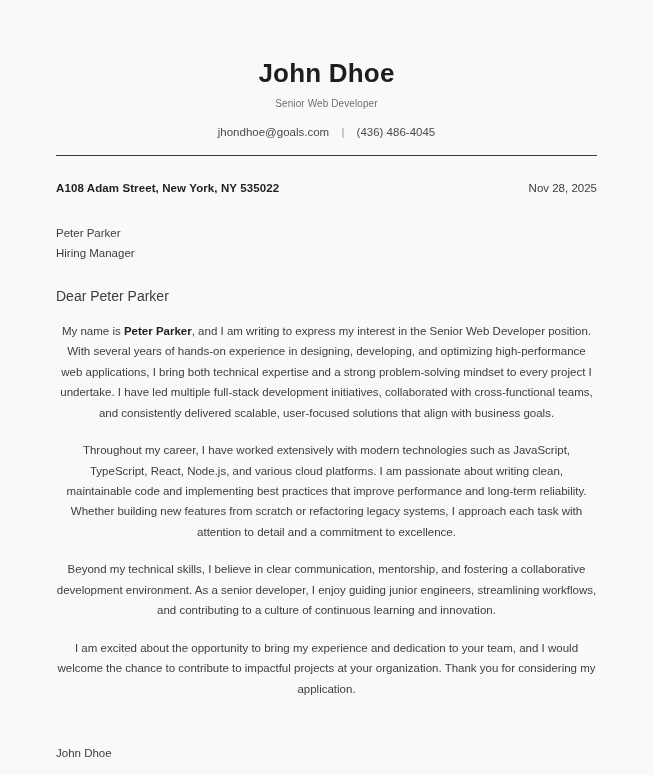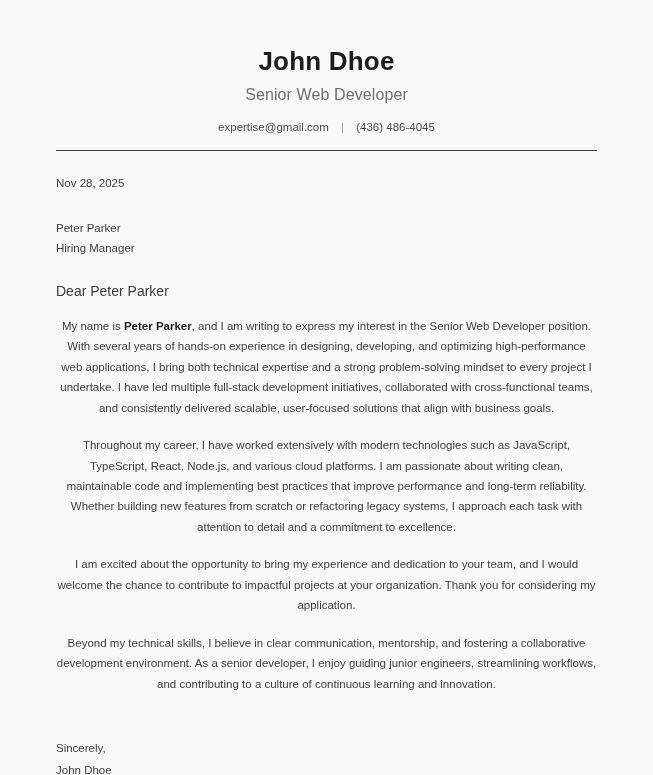--- a/index.html
+++ b/index.html
@@ -12,38 +12,38 @@
     height: 775px;
     background: #f2f1ef;
     font-family: "Liberation Sans", sans-serif;
     color: #2b2b2b;
     overflow: hidden;
   }
   .page {
     width: 653px;
     height: 775px;
     background: #faf9f7;
-    padding: 4px 56px;
+    padding: 16px 56px;
     position: relative;
   }
   
   .header {
     padding-top: 42px;
     text-align: center;
   }
   .name {
     font-size: 26px;
     font-weight: bold;
     letter-spacing: 0.2px;
     color: #1d1d1d;
     line-height: 1.2;
   }
   .title {
     margin-top: 9px;
-    font-size: 16px;
+    font-size: 10px;
     color: #6f6f6f;
     letter-spacing: 0.1px;
   }
   .contact {
     margin-top: 17px;
     font-size: 11.5px;
     color: #4a4a4a;
   }
   .contact .sep {
     display: inline-block;
@@ -102,43 +102,43 @@
 </style>
 </head>
 <body>
 
 <div class="page">
 
   <div class="header">
     <div class="name">John Dhoe</div>
     <div class="title">Senior Web Developer</div>
     <div class="contact">
-      <span>expertise@gmail.com</span>
+      <span>jhondhoe@goals.com</span>
       <span class="sep">|</span>
       <span>(436) 486-4045</span>
     </div>
     <div class="rule"></div>
   </div>
 
   <div class="addr-row">
+    <div class="addr">A108 Adam Street, New York, NY 535022</div>
     <div class="date">Nov 28, 2025</div>
   </div>
 
   <div class="recipient">
     <div>Peter Parker</div>
     <div>Hiring Manager</div>
   </div>
 
   <div class="salutation">Dear Peter Parker</div>
 
   <div class="body">
     <p><span>My name is </span><strong>Peter Parker</strong><span>, and I am writing to express my interest in the Senior Web Developer position. With several years of hands-on experience in designing, developing, and optimizing high-performance web applications, I bring both technical expertise and a strong problem-solving mindset to every project I undertake. I have led multiple full-stack development initiatives, collaborated with cross-functional teams, and consistently delivered scalable, user-focused solutions that align with business goals.</span></p>
     <p>Throughout my career, I have worked extensively with modern technologies such as JavaScript, TypeScript, React, Node.js, and various cloud platforms. I am passionate about writing clean, maintainable code and implementing best practices that improve performance and long-term reliability. Whether building new features from scratch or refactoring legacy systems, I approach each task with attention to detail and a commitment to excellence.</p>
+    <p>Beyond my technical skills, I believe in clear communication, mentorship, and fostering a collaborative development environment. As a senior developer, I enjoy guiding junior engineers, streamlining workflows, and contributing to a culture of continuous learning and innovation.</p>
     <p>I am excited about the opportunity to bring my experience and dedication to your team, and I would welcome the chance to contribute to impactful projects at your organization. Thank you for considering my application.</p>
-    <p>Beyond my technical skills, I believe in clear communication, mentorship, and fostering a collaborative development environment. As a senior developer, I enjoy guiding junior engineers, streamlining workflows, and contributing to a culture of continuous learning and innovation.</p>
   </div>
 
   <div class="closing">
-    <div>Sincerely,</div>
     <div class="sign-name">John Dhoe</div>
   </div>
 
 </div>
 
 </body></html>

